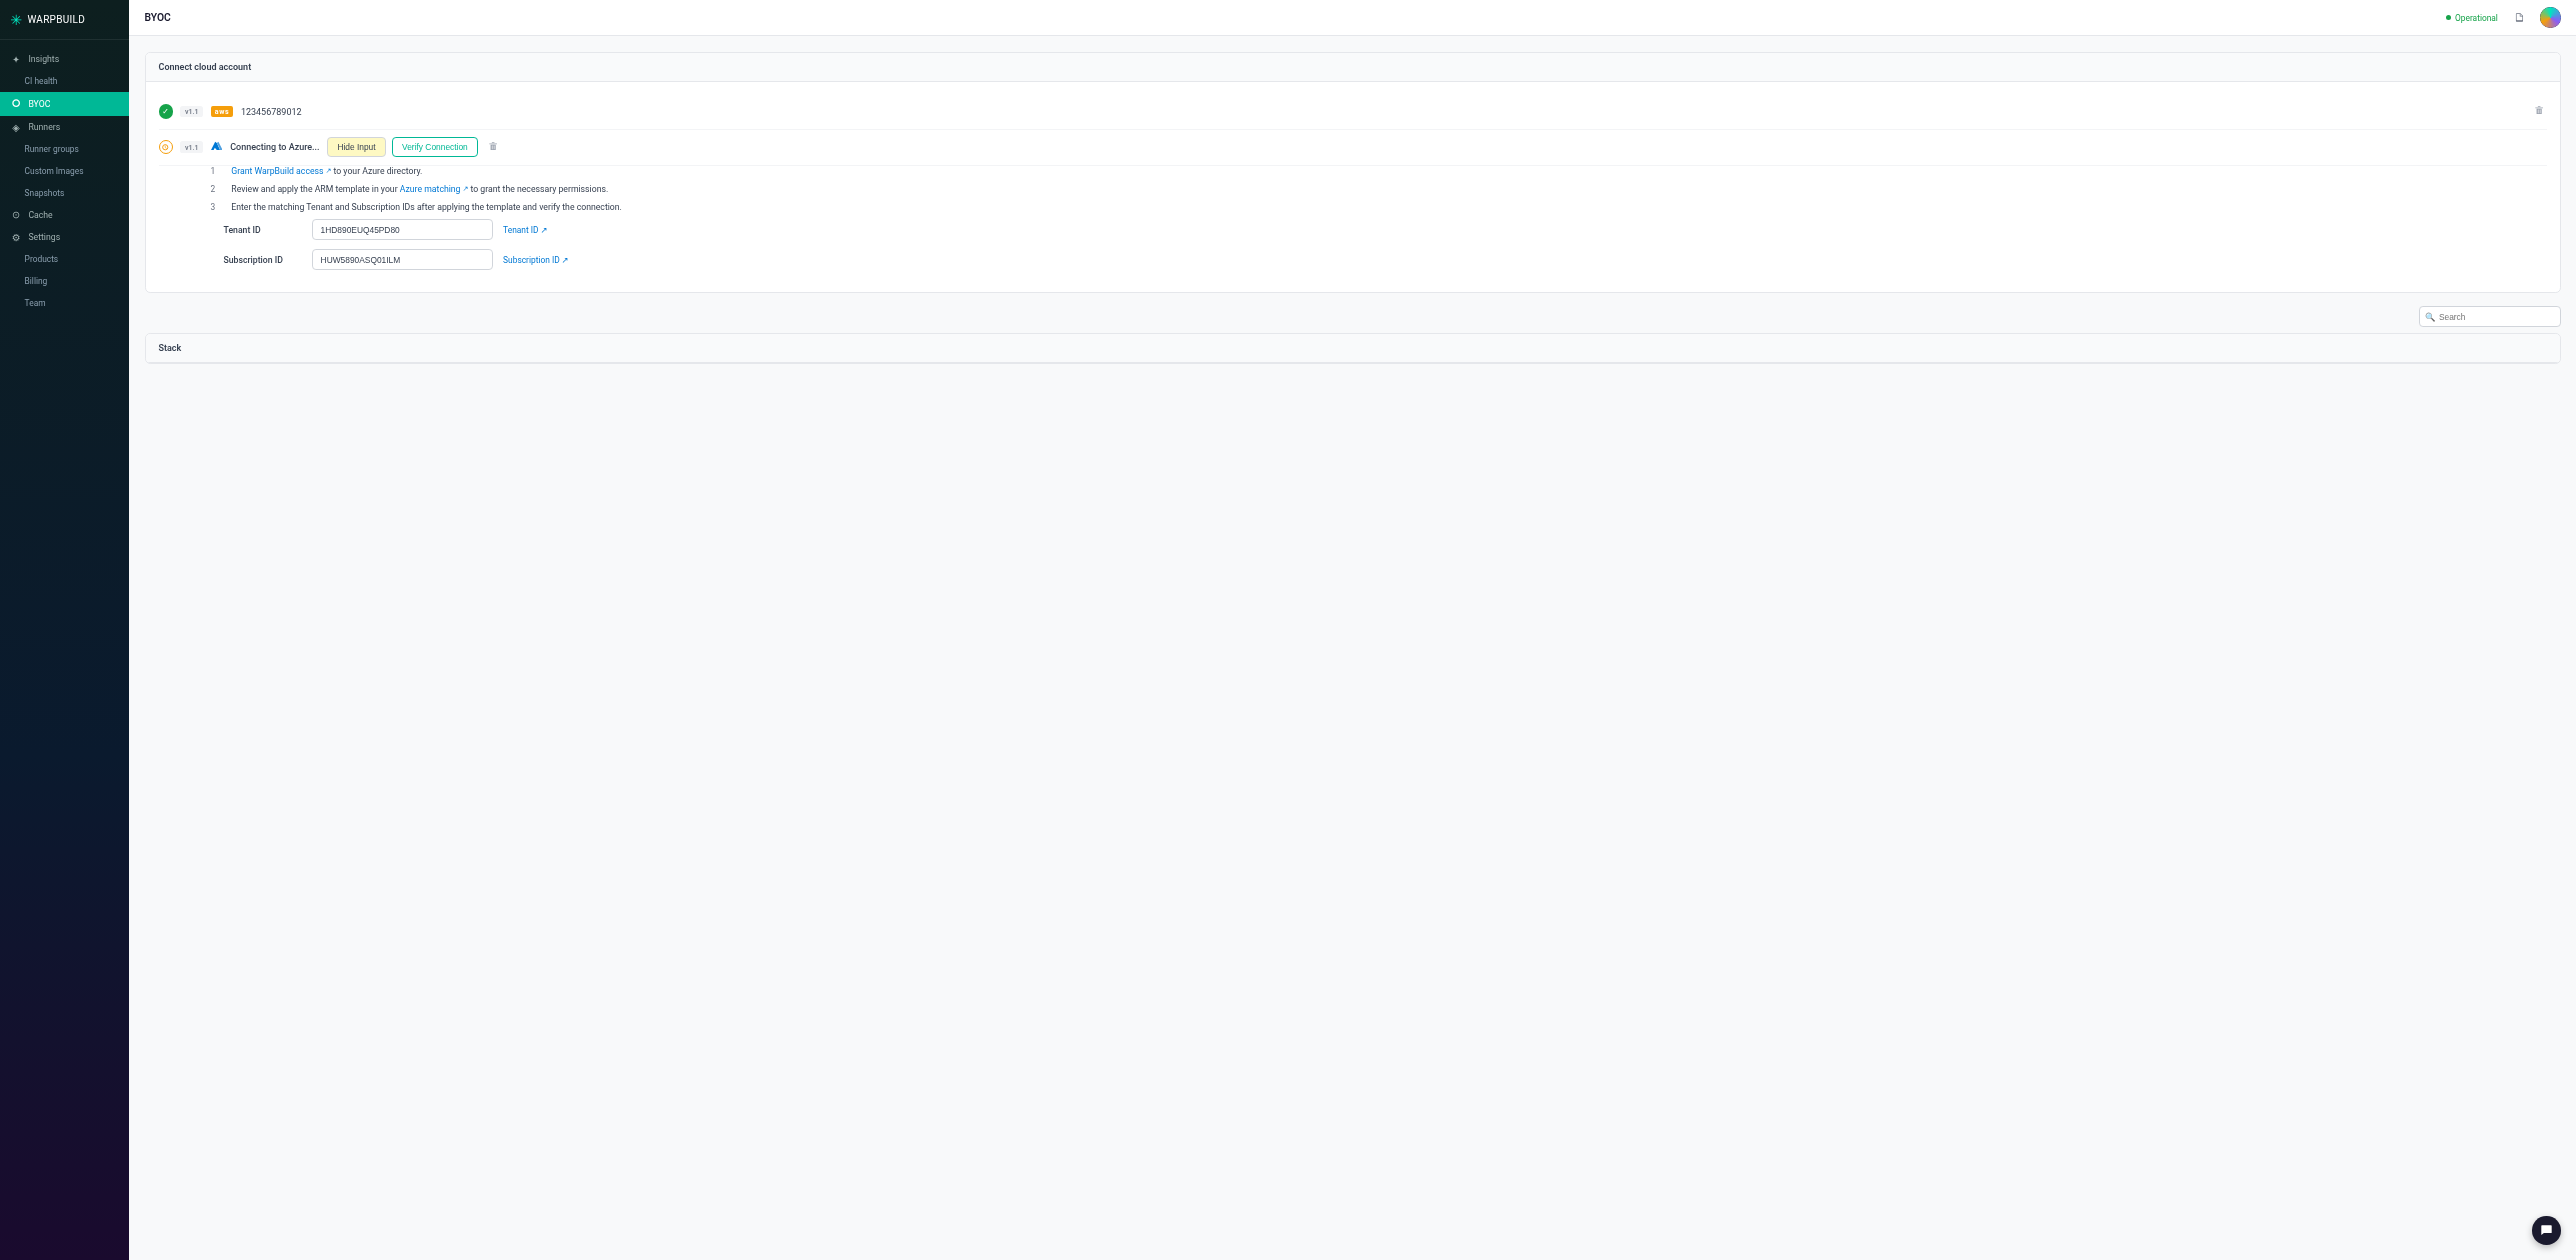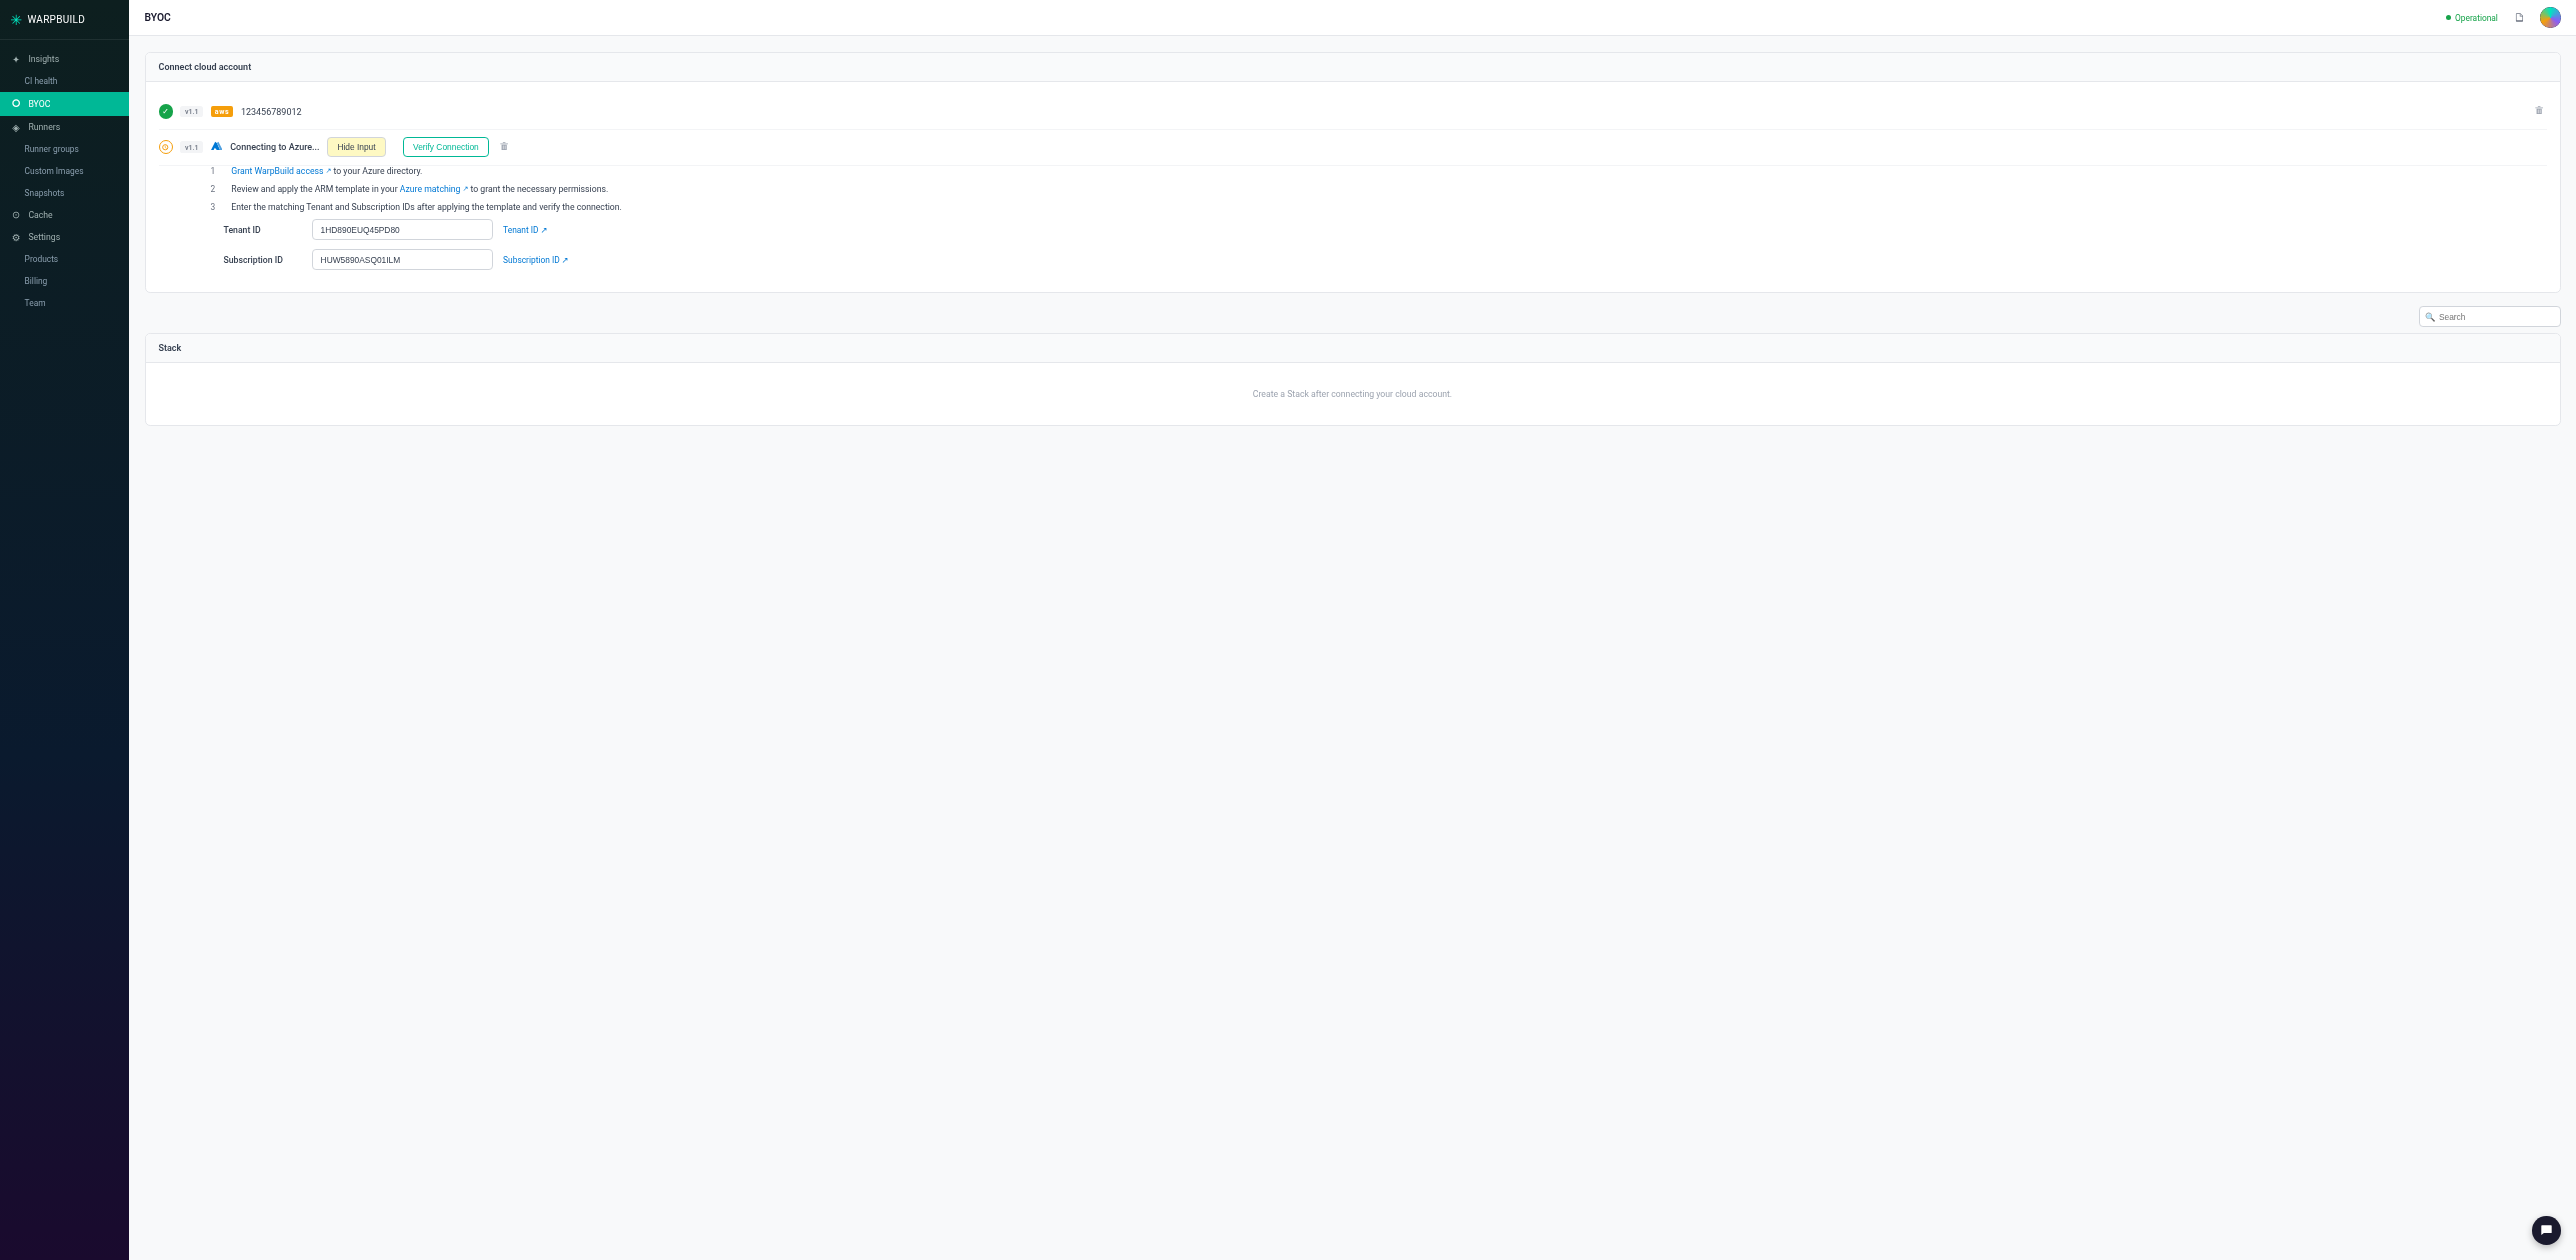--- a/index.html
+++ b/index.html
@@ -266,21 +266,20 @@
 
     .btn-verify {
       border: 1px solid #00b896;
       background: #fff;
       color: #00b896;
       padding: 3.9px 9px;
       border-radius: 3.9px;
       font-size: 8.4px;
       cursor: pointer;
       font-weight: 500;
-      margin-left: 11px;
     }
 
     .trash-icon {
       color: #9ca3af;
       cursor: pointer;
       font-size: 10.3px;
       padding: 2.6px;
     }
 
     
@@ -594,21 +593,20 @@
 
     <div class="search-row">
       <div class="search-input-wrap">
         <span class="search-icon-inner">🔍</span>
         <input class="search-input" placeholder="Search" style="">
       </div>
     </div>
 
     <div class="card">
       <div class="card-header">Stack</div>
-      <div class="stack-empty">Create a Stack after connecting your cloud account.</div>
     </div>
 
   </div>
 </div>
 
 <div class="chat-btn">
   <svg width="13" height="13" viewBox="0 0 20 20" fill="white">
     <path d="M2 3a1 1 0 011-1h14a1 1 0 011 1v10a1 1 0 01-1 1H6l-4 3V3z"></path>
   </svg>
 </div>

